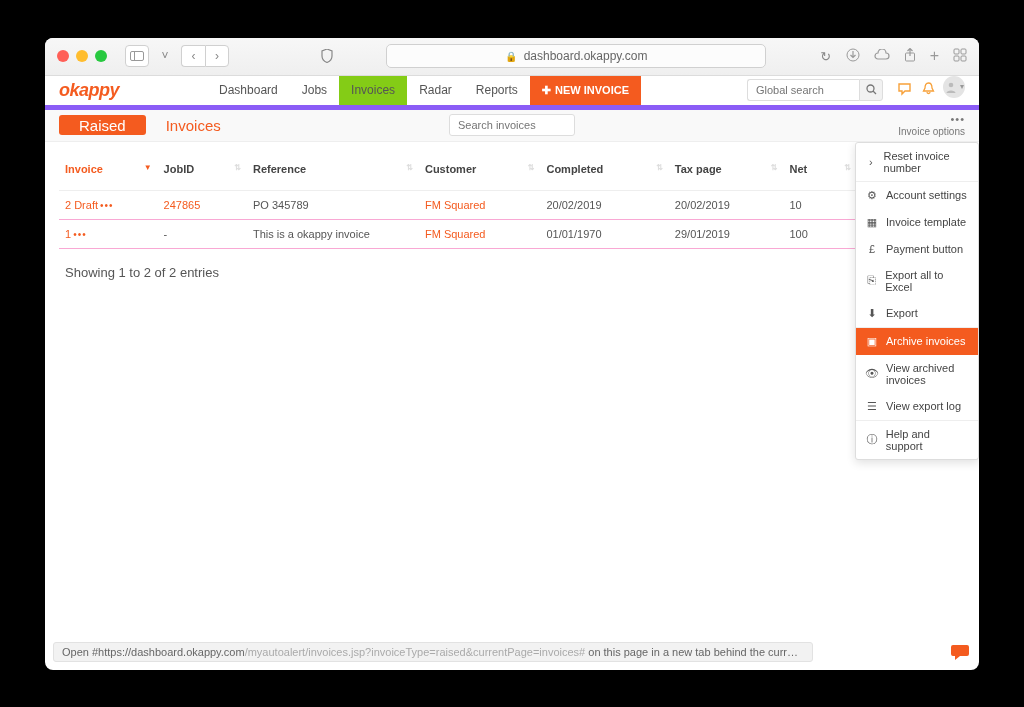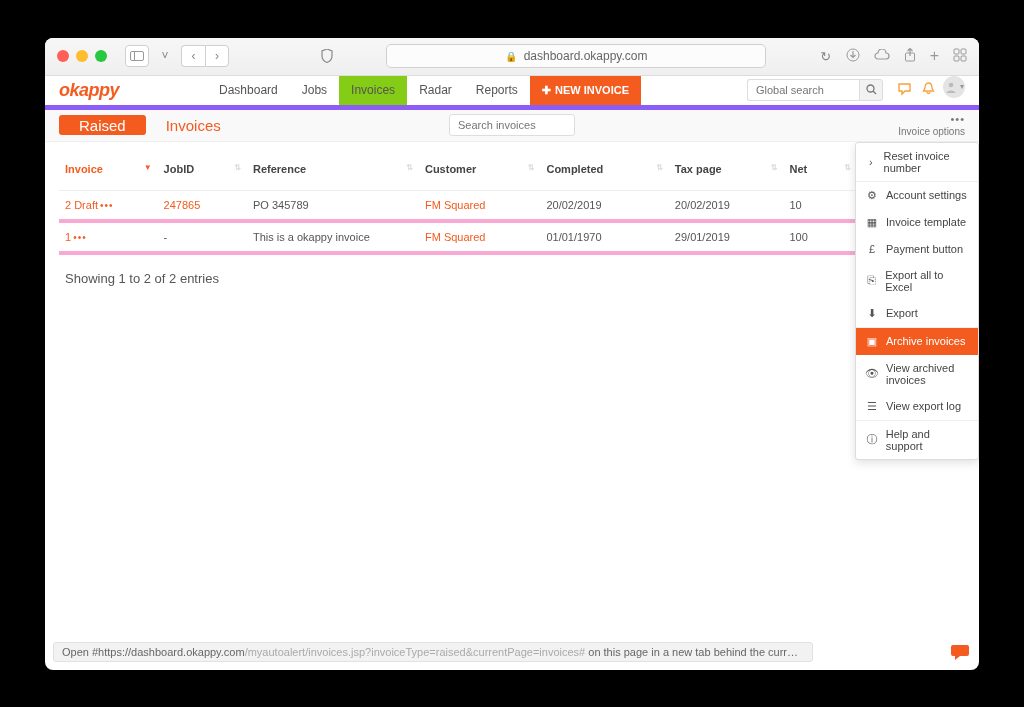--- a/index.html
+++ b/index.html
@@ -38,21 +38,21 @@
 .searchinv input { width: 126px; height: 22px; border: 1px solid #ddd; border-radius: 3px; padding: 0 8px; font-size: 11px; outline: none; }
 .invopts { margin-left: auto; font-size: 10px; color: #777; display: flex; flex-direction: column; align-items: flex-end; line-height: 1; gap: 2px; }
 .dots { letter-spacing: 1px; font-size: 11px; }
 
 .content { flex: 1; padding: 8px 14px; position: relative; overflow: hidden; }
 table { width: 100%; border-collapse: collapse; font-size: 11px; }
 th { text-align: left; font-weight: 600; color: #444; padding: 8px 6px 10px; border-bottom: 1px solid #eee; position: relative; }
 th.sort-active { color: #f45b1f; }
 th .sortarr { position: absolute; right: 6px; color: #ddd; font-size: 8px; }
 th.sort-active .sortarr { color: #f45b1f; }
-td { padding: 8px 6px; border-bottom: 4px solid #f9a8d4; color: #555; }
+td { padding: 8px 6px; border-bottom: 1px solid #f9a8d4; color: #555; }
 .linkish { color: #f45b1f; cursor: pointer; }
 .rowdots { color: #f45b1f; margin-left: 2px; font-size: 10px; letter-spacing: 1px; }
 .reddot { width: 7px; height: 7px; background: #d9302a; border-radius: 50%; display: inline-block; }
 .printico { font-size: 13px; color: #333; }
 .showing { font-size: 13px; color: #555; padding: 16px 6px; }
 
 .dropdown { position: absolute; top: 0; right: 0; width: 124px; background: #fff; border: 1px solid #ddd; border-radius: 3px; box-shadow: 0 3px 10px rgba(0,0,0,0.12); font-size: 11px; z-index: 10; }
 .dd-item { padding: 7px 10px; display: flex; align-items: center; gap: 8px; color: #444; cursor: pointer; }
 .dd-item .ico { width: 12px; display: inline-flex; justify-content: center; font-size: 11px; color: #555; }
 .dd-item.highlight { background: #f45b1f; color: #fff; }

